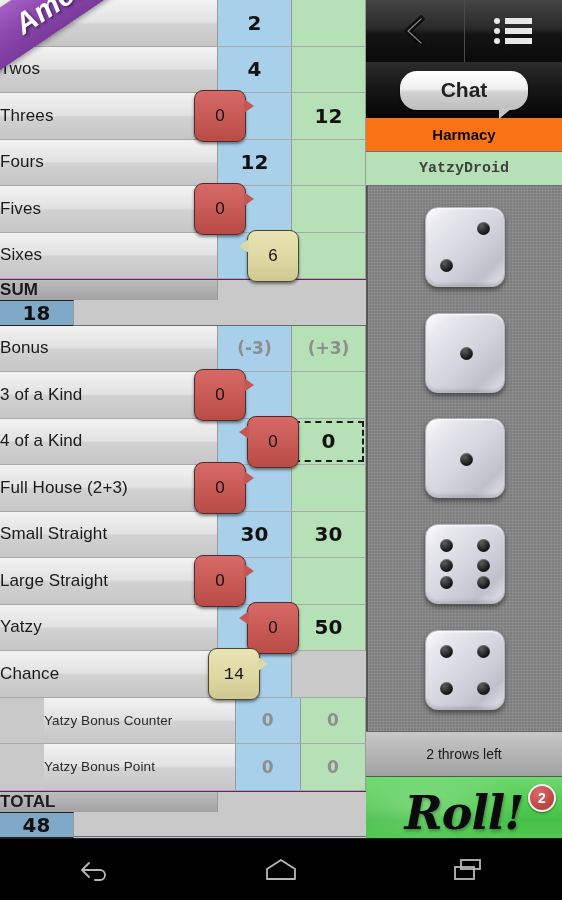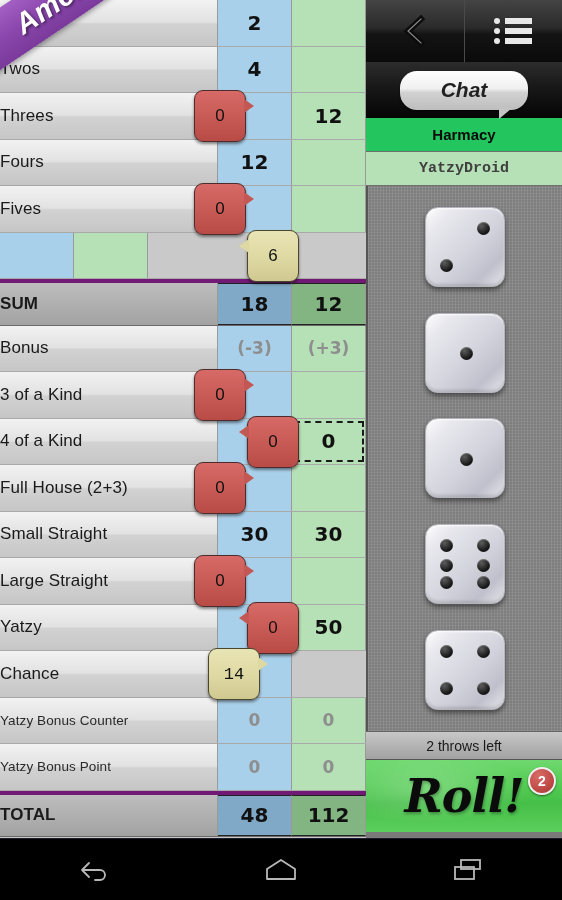--- a/index.html
+++ b/index.html
@@ -27,40 +27,40 @@
   }
   .cell-label {
     width: 218px;
     display: flex; align-items: center;
     background: linear-gradient(to bottom, #f2f2f2 0%, #e2e2e2 48%, #d2d2d2 52%, #c6c6c6 100%);
     font-size: 17px;
     color: #1a1a1a;
     border-right: 1px solid #9a9a9a;
     letter-spacing: 0.1px;
   }
-  .cell-label.small { font-size: 13.5px; color: #2a2a2a; }
+  .cell-label.small { font-size: 13.5px; color: #2a2a2a; margin-left: 44px; }
   .cell-label.sum {
     font-weight: bold;
     background: linear-gradient(to bottom, #bdbdbd 0%, #b0b0b0 50%, #a2a2a2 100%);
   }
   .cell-val {
     width: 74px;
     display: flex; align-items: center; justify-content: center;
     font-size: 20px; font-weight: bold;
     color: #111;
     border-right: 1px solid #9a9a9a;
     font-family: "DejaVu Sans", sans-serif;
   }
   .cell-val.blue  { background: #a9d0ea; }
   .cell-val.green { background: #b6e0b6; }
   .cell-val.blue.sum  { background: #7fa9c6; border-top: 1px solid #222; border-bottom: 1px solid #222; }
   .cell-val.green.sum { background: #83b583; border-top: 1px solid #222; border-bottom: 1px solid #222; }
   .cell-val.muted { color: #8e8e8e; font-size: 17px; }
   .cell-val.sel { outline: 2px dashed #1a1a1a; outline-offset: -4px; }
-  .row.sum-row { border-bottom: 1px solid #6a6a6a; border-top: 4px solid #701a75; }
+  .row.sum-row { border-bottom: 1px solid #6a6a6a; border-top: 1px solid #701a75; flex-direction: column; }
 
   
   .bubble {
     position: absolute;
     width: 52px; height: 52px;
     border-radius: 9px;
     display: flex; align-items: center; justify-content: center;
     font-size: 17px;
     color: #111;
     z-index: 6;
@@ -127,37 +127,36 @@
     display: flex; align-items: center; justify-content: center;
   }
   #chatbtn {
     position: relative;
     width: 128px; height: 39px;
     border-radius: 17px;
     background: linear-gradient(to bottom, #ffffff 0%, #f0f0f0 45%, #d2d2d2 55%, #bdbdbd 100%);
     display: flex; align-items: center; justify-content: center;
     font-size: 21px; font-weight: bold; color: #222;
     box-shadow: 0 1px 2px rgba(0,0,0,.6);
-    font-style: italic;
   }
   #chatbtn::after {
     content: ""; position: absolute;
     right: 16px; bottom: -9px;
     width: 0; height: 0;
     border-left: 13px solid #c4c4c4;
     border-bottom: 11px solid transparent;
   }
 
   .player {
     height: 34px;
     display: flex; align-items: center; justify-content: center;
     font-size: 15px; font-weight: bold;
     border-bottom: 1px solid #6f6f6f;
   }
-  .player.active   { background: #22c55e; color: #0a0a0a; }
+  .player.active   { background: #f97316; color: #0a0a0a; }
   .player.inactive { background: #b6e0b6; color: #404040; font-family: Liberation Mono, monospace; }
 
   #dice-area {
     position: relative;
     height: 545px;
     background:
       repeating-linear-gradient(90deg, rgba(255,255,255,.045) 0 1px, rgba(0,0,0,.05) 1px 3px),
       repeating-linear-gradient(0deg, rgba(255,255,255,.03) 0 1px, rgba(0,0,0,.04) 1px 3px),
       #8a8a8a;
     display: flex; flex-direction: column;
@@ -183,21 +182,21 @@
   
   .p-tl { left: 14px;  top: 14px; }
   .p-tr { right: 14px; top: 14px; }
   .p-ml { left: 14px;  top: 33.5px; }
   .p-mc { left: 33.5px; top: 33.5px; }
   .p-mr { right: 14px; top: 33.5px; }
   .p-bl { left: 14px;  bottom: 14px; }
   .p-br { right: 14px; bottom: 14px; }
 
   #throws {
-    height: 29px;
+    height: 46px;
     background: linear-gradient(to bottom, #c8c8c8 0%, #b4b4b4 50%, #a2a2a2 100%);
     display: flex; align-items: center; justify-content: center;
     font-size: 14px; color: #1a1a1a;
     border-top: 1px solid #666; border-bottom: 1px solid #555;
   }
   #rollbtn {
     position: relative;
     height: 72px;
     background:
       radial-gradient(ellipse at 30% 40%, rgba(255,255,255,.25) 0%, rgba(255,255,255,0) 55%),
@@ -261,20 +260,21 @@
           <div class="cell-label">Fours</div>
           <div class="cell-val blue">12</div>
           <div class="cell-val green"></div>
         </div>
         <div class="row">
           <div class="cell-label">Fives</div>
           <div class="cell-val blue"></div>
           <div class="cell-val green"></div>
         </div>
         <div class="row">
+          <div class="cell-label">Sixes</div>
           <div class="cell-val blue"></div>
           <div class="cell-val green"></div>
         </div>
         <div class="row sum-row">
           <div class="cell-label sum">SUM</div>
           <div class="cell-val blue sum">18</div>
           <div class="cell-val green sum">12</div>
         </div>
         <div class="row">
           <div class="cell-label">Bonus</div>

